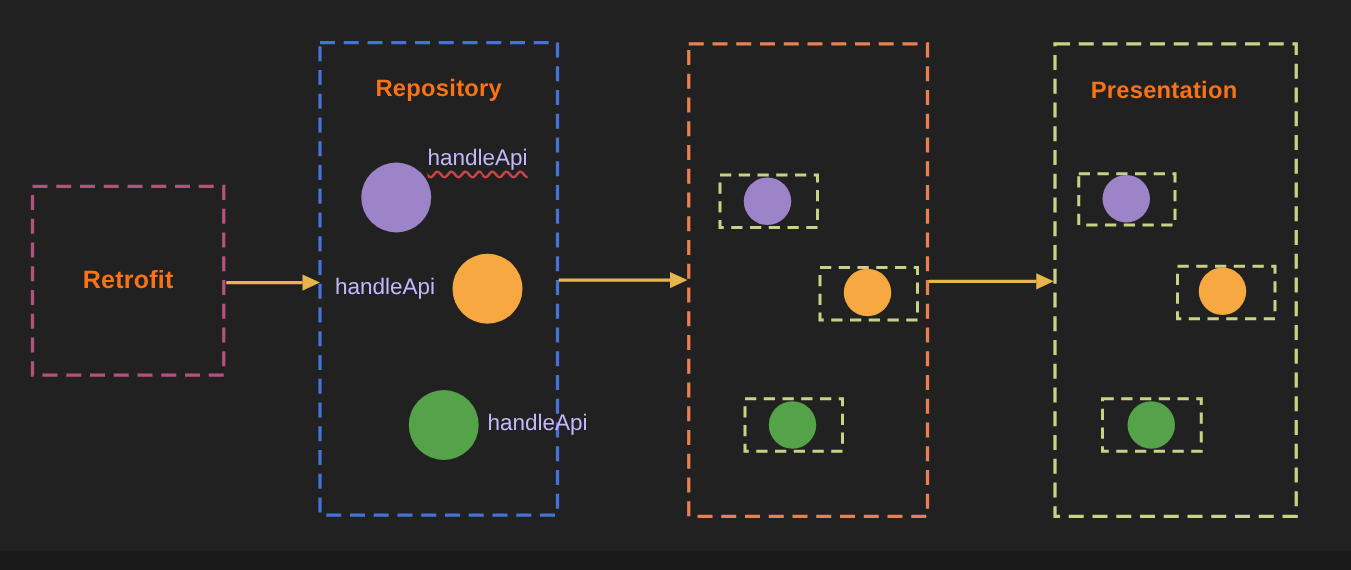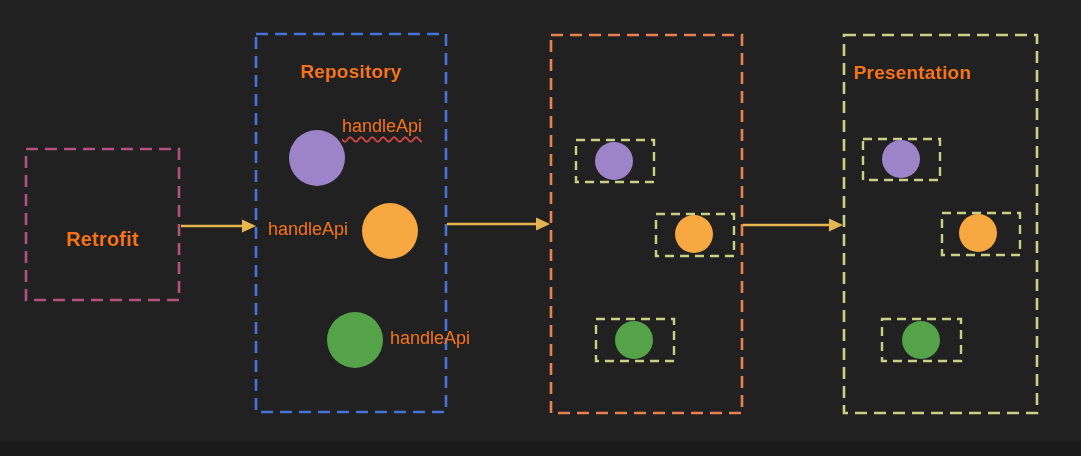--- a/index.html
+++ b/index.html
@@ -27,21 +27,21 @@
   .box-title {
     position: absolute;
     color: #f97316;
     font-weight: bold;
     font-size: 19px;
     text-align: center;
     letter-spacing: 0.2px;
   }
   .handle-label {
     position: absolute;
-    color: #f97316;
+    color: #c4b5fd;
     font-size: 18px;
     white-space: nowrap;
   }
   .squiggle {
     text-decoration: underline;
     text-decoration-style: wavy;
     text-decoration-color: #c94444;
     text-decoration-thickness: 1.5px;
     text-underline-offset: 4px;
   }
@@ -89,22 +89,22 @@
     <g>
       <line class="arrow-line" x1="447" y1="224" x2="536" y2="224" stroke="#e7b54d"></line>
       <polygon points="536,217.5 550,224 536,230.5" fill="#e7b54d"></polygon>
     </g>
     <g>
       <line class="arrow-line" x1="743" y1="225" x2="829" y2="225" stroke="#e7b54d"></line>
       <polygon points="829,218.5 843,225 829,231.5" fill="#e7b54d"></polygon>
     </g>
   </svg>
 
-  <div class="box-title" style="left:25px; top:213px; width:155px; font-size:20px;margin-top:15px;">Retrofit</div>
+  <div class="box-title" style="left:25px; top:213px; width:155px; font-size:20px;">Retrofit</div>
   <div class="box-title" style="left:255px; top:61px; width:192px;">Repository</div>
-  <div class="box-title" style="left:815px; top:62px; width:195px;">Presentation</div>
+  <div class="box-title" style="left:795px; top:62px; width:195px;text-align:right;">Presentation</div>
 
   <div class="handle-label squiggle" style="left:342px; top:116px;">handleApi</div>
   <div class="handle-label" style="left:268px; top:219px;">handleApi</div>
   <div class="handle-label" style="left:390px; top:328px;">handleApi</div>
 
   <div class="bottom-bar"></div>
 </div>
 
 </body></html>

